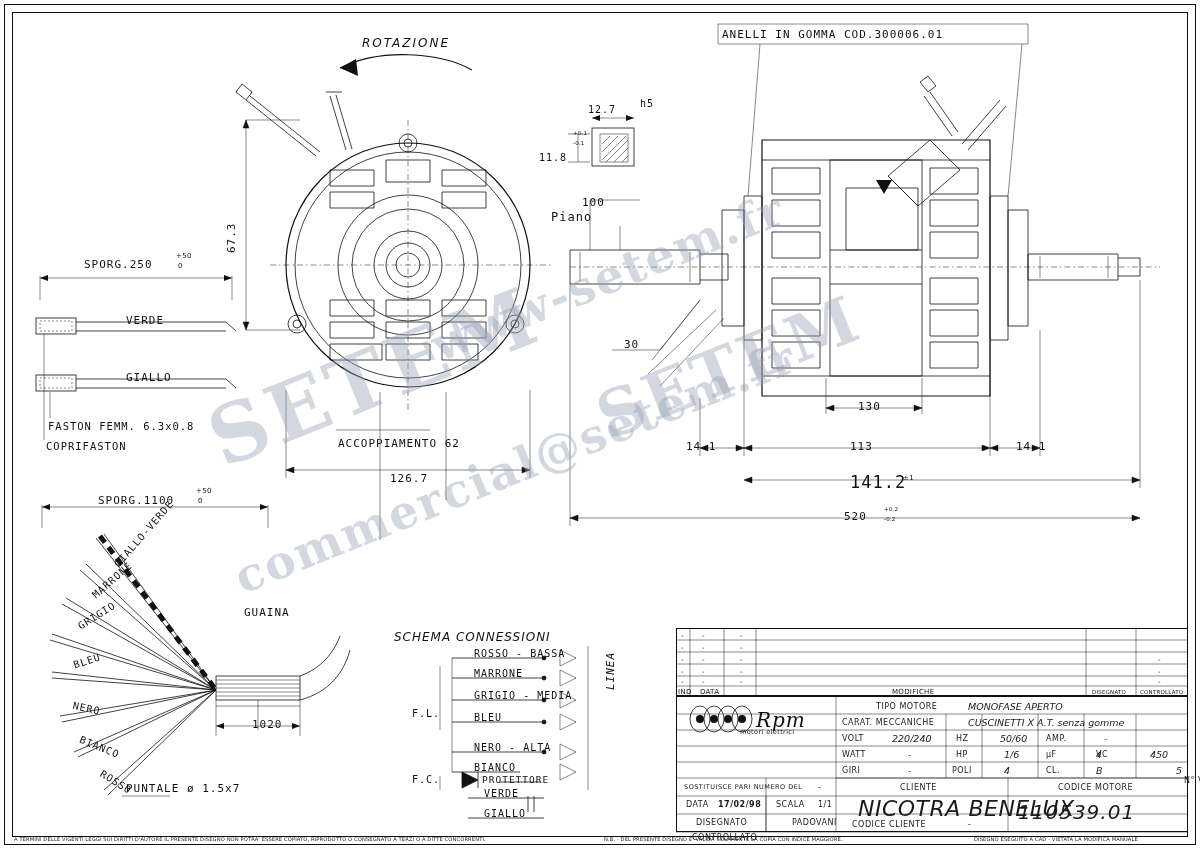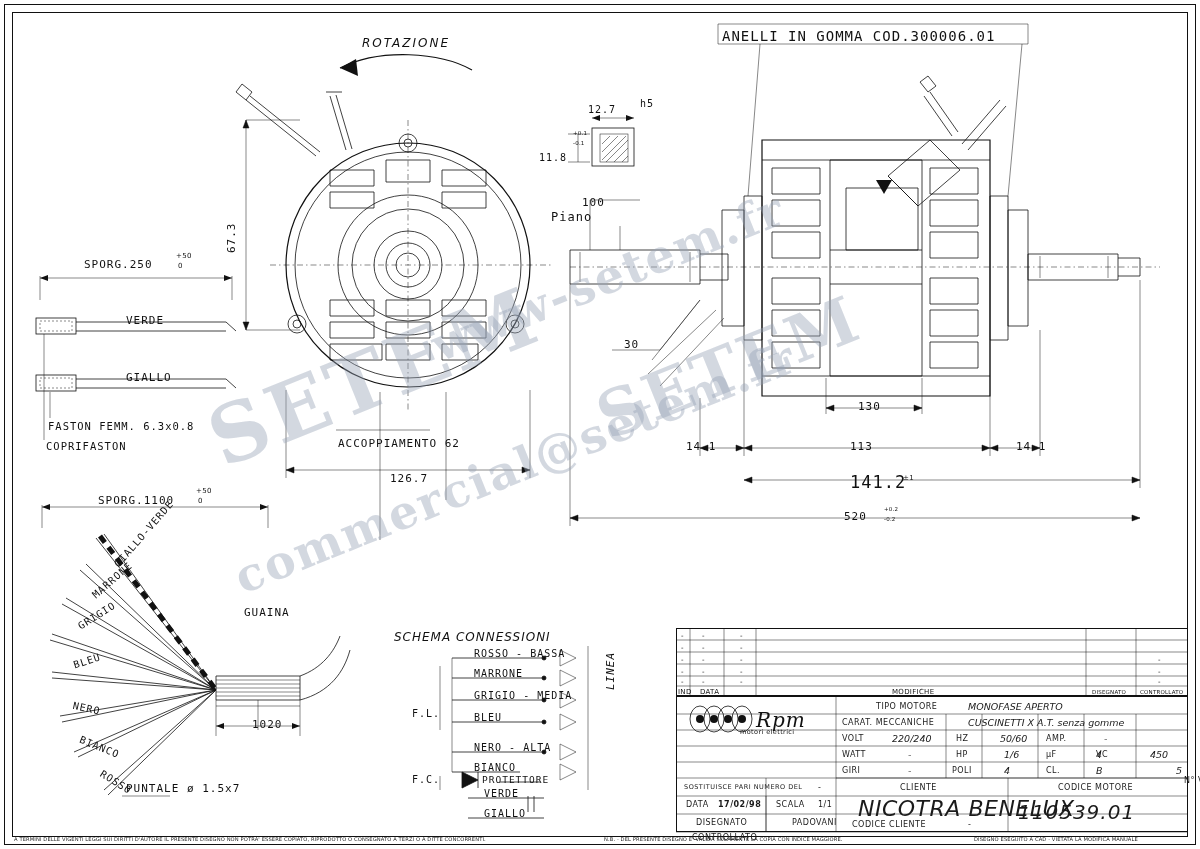--- a/index.html
+++ b/index.html
@@ -358,21 +358,21 @@
     </g>
 
   </svg>
 
   <div class="wm wm1">SETEM</div>
   <div class="wm wm2">commercial@setem.fr</div>
   <div class="wm wm3">www-setem.fr</div>
   <div class="wm wm4">SETEM</div>
 
   <div class="lbl ital" style="left:362px;top:36px;font-size:12px;letter-spacing:2px;">ROTAZIONE</div>
-  <div class="lbl mono" style="left:722px;top:28px;font-size:14px;">ANELLI IN GOMMA  COD.300006.01</div>
+  <div class="lbl mono" style="left:722px;top:28px;font-size:11px;">ANELLI IN GOMMA  COD.300006.01</div>
 
   <div class="lbl mono" style="left:84px;top:258px;font-size:11px;">SPORG.250</div>
   <div class="lbl tiny" style="left:176px;top:252px;">+50</div>
   <div class="lbl tiny" style="left:178px;top:262px;">0</div>
 
   <div class="lbl mono" style="left:126px;top:314px;font-size:11px;">VERDE</div>
   <div class="lbl mono" style="left:126px;top:371px;font-size:11px;">GIALLO</div>
   <div class="lbl mono" style="left:48px;top:420px;font-size:10.5px;">FASTON FEMM. 6.3x0.8</div>
   <div class="lbl mono" style="left:46px;top:440px;font-size:10.5px;">COPRIFASTON</div>
 

